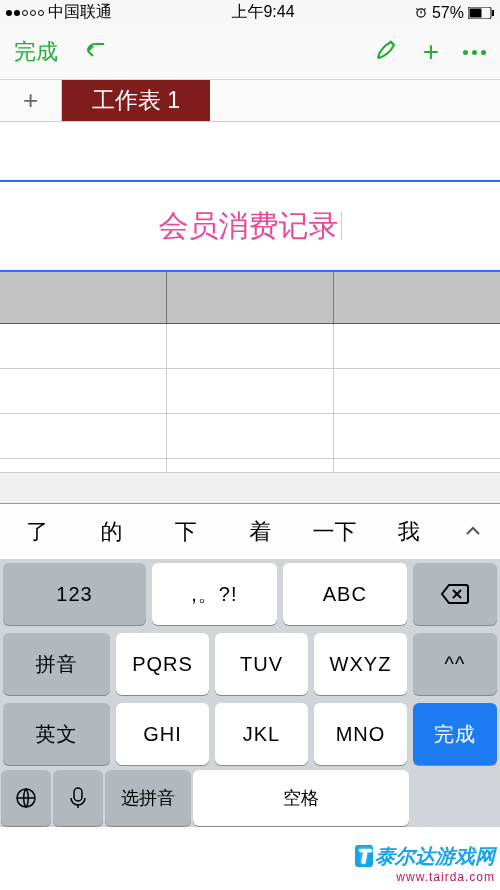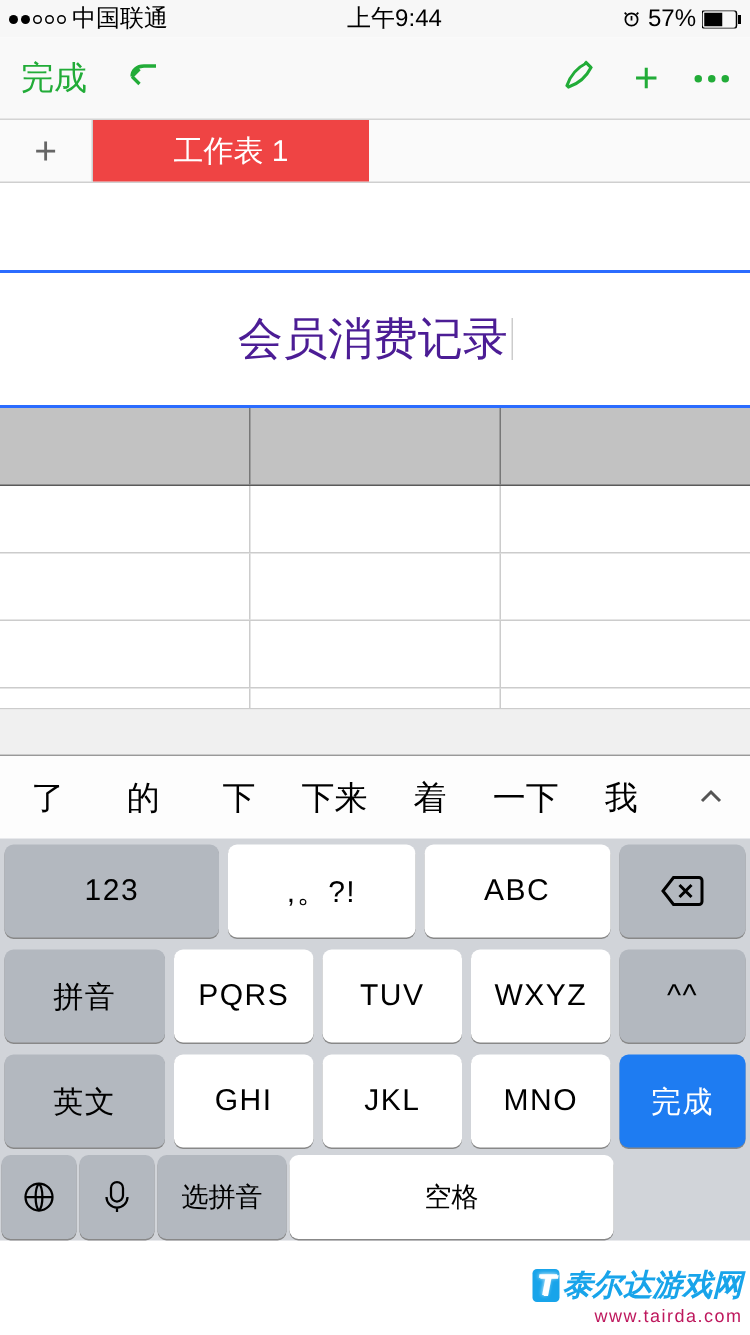--- a/index.html
+++ b/index.html
@@ -18,26 +18,26 @@
   .toolbar .tb-left, .toolbar .tb-right { display: flex; align-items: center; gap: 24px; }
   .done-btn { color: #22ac38; font-size: 22px; }
   .icon-green { color: #22ac38; }
   .plus-big { color: #22ac38; font-size: 28px; font-weight: 300; }
   .more { display: flex; gap: 4px; }
   .more span { width: 5px; height: 5px; background: #22ac38; border-radius: 50%; }
 
   
   .sheet-tabs { height: 42px; background: #fafafa; border-bottom: 1px solid #cfcfcf; display: flex; align-items: stretch; }
   .add-sheet { width: 62px; display: flex; align-items: center; justify-content: center; font-size: 26px; color: #666; border-right: 1px solid #cfcfcf; }
-  .sheet-tab { width: 184px; background: #ef4444; color: #fff; font-size: 20px; display: flex; align-items: center; justify-content: center; }
+  .sheet-tab { width: 148px; background: #7f1d1d; color: #fff; font-size: 23px; display: flex; align-items: center; justify-content: center; }
 
   
   .sheet-area { background: #fff; }
   .blank-top { height: 60px; border-bottom: 2px solid #2b6cff; }
-  .merged-title { height: 90px; display: flex; align-items: center; justify-content: center; font-size: 30px; color: #4c1d95; border-bottom: 2px solid #2b6cff; position: relative; }
+  .merged-title { height: 90px; display: flex; align-items: center; justify-content: center; font-size: 30px; color: #ec4899; border-bottom: 2px solid #2b6cff; position: relative; }
   .merged-title .cursor { width: 1px; height: 28px; background: rgba(0,0,0,0.2); margin-left: 2px; }
   .header-row { height: 52px; display: flex; background: #c2c2c2; border-bottom: 1px solid #5a5a5a; }
   .header-row div { flex: 1; border-right: 1px solid #777; }
   .header-row div:last-child { border-right: none; }
   .data-row { height: 45px; display: flex; border-bottom: 1px solid #ccc; }
   .data-row div { flex: 1; border-right: 1px solid #ccc; }
   .data-row div:last-child { border-right: none; }
   .data-row.short { height: 14px; }
   .gap { height: 30px; background: #f0f0f0; }
 
@@ -165,21 +165,20 @@
         <div></div>
       </div>
 </div>
 
 <div class="gap"></div>
 
 <div class="cand-bar">
   <div class="cand">了</div>
   <div class="cand">的</div>
   <div class="cand">下</div>
-  <div class="cand">下来</div>
   <div class="cand">着</div>
   <div class="cand">一下</div>
   <div class="cand">我</div>
   <div class="cand-more">
     <svg width="20" height="20" viewBox="0 0 20 20">
           <path fill="none" stroke="#555" stroke-width="2" d="M4 12l6-6 6 6"></path>
         </svg>
   </div>
 </div>
 

